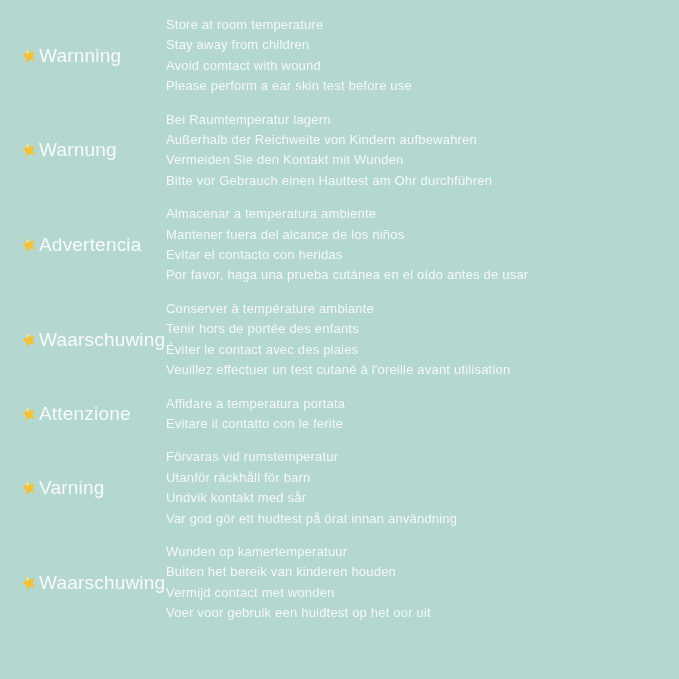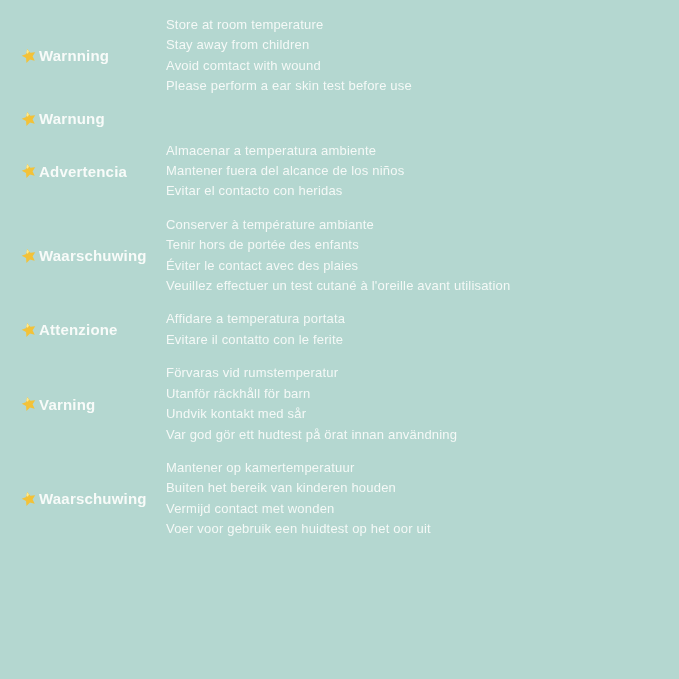--- a/index.html
+++ b/index.html
@@ -40,22 +40,22 @@
     height: 18px;
     display: inline-flex;
     align-items: center;
     justify-content: center;
     margin-right: 1px;
     flex: 0 0 18px;
   }
   .star svg { display: block; }
   .label-text {
     color: rgba(252, 253, 251, 0.95);
-    font-size: 15px;
-    font-weight: 700;
+    font-size: 19px;
+    font-weight: 400;
     letter-spacing: 0.2px;
     white-space: nowrap;
   }
   .lines-col {
     flex: 1;
     min-width: 0;
   }
   .line {
     color: rgba(250, 252, 250, 0.93);
     font-size: 13px;
@@ -98,40 +98,47 @@
           <svg viewBox="0 0 24 24" width="18" height="18">
               <g transform="rotate(-15 12 12)">
                 <path d="M12 2.5l2.8 5.9 6.5.8-4.8 4.5 1.2 6.4-5.7-3.1-5.7 3.1 1.2-6.4-4.8-4.5 6.5-.8z" fill="#f3c238"></path>
                 <path d="M9.6 7l2.4-4.3 1.6 3.4-2.3 2.7z" fill="#ffe98c"></path>
               </g>
             </svg>
         </span>
         <span class="label-text">Warnung</span>
       </div>
     </div>
+    <div class="lines-col">
+      <div class="line">Bei Raumtemperatur lagern</div>
+      <div class="line">Außerhalb der Reichweite von Kindern aufbewahren</div>
+      <div class="line">Vermeiden Sie den Kontakt mit Wunden</div>
+      <div class="line">Bitte vor Gebrauch einen Hauttest am Ohr durchführen</div>
+    </div>
   </div>
 
   <div class="section">
     <div class="label-col">
       <div class="label-wrap">
         <span class="star">
           <svg viewBox="0 0 24 24" width="18" height="18">
               <g transform="rotate(-15 12 12)">
                 <path d="M12 2.5l2.8 5.9 6.5.8-4.8 4.5 1.2 6.4-5.7-3.1-5.7 3.1 1.2-6.4-4.8-4.5 6.5-.8z" fill="#f3c238"></path>
                 <path d="M9.6 7l2.4-4.3 1.6 3.4-2.3 2.7z" fill="#ffe98c"></path>
               </g>
             </svg>
         </span>
         <span class="label-text">Advertencia</span>
       </div>
     </div>
     <div class="lines-col">
       <div class="line">Almacenar a temperatura ambiente</div>
       <div class="line">Mantener fuera del alcance de los niños</div>
       <div class="line">Evitar el contacto con heridas</div>
+      <div class="line">Por favor, haga una prueba cutánea en el oído antes de usar</div>
     </div>
   </div>
 
   <div class="section">
     <div class="label-col">
       <div class="label-wrap">
         <span class="star">
           <svg viewBox="0 0 24 24" width="18" height="18">
               <g transform="rotate(-15 12 12)">
                 <path d="M12 2.5l2.8 5.9 6.5.8-4.8 4.5 1.2 6.4-5.7-3.1-5.7 3.1 1.2-6.4-4.8-4.5 6.5-.8z" fill="#f3c238"></path>
@@ -200,20 +207,20 @@
               <g transform="rotate(-15 12 12)">
                 <path d="M12 2.5l2.8 5.9 6.5.8-4.8 4.5 1.2 6.4-5.7-3.1-5.7 3.1 1.2-6.4-4.8-4.5 6.5-.8z" fill="#f3c238"></path>
                 <path d="M9.6 7l2.4-4.3 1.6 3.4-2.3 2.7z" fill="#ffe98c"></path>
               </g>
             </svg>
         </span>
         <span class="label-text">Waarschuwing</span>
       </div>
     </div>
     <div class="lines-col">
-      <div class="line">Mantener op kamertemperatuur</div>
+      <div class="line">Wunden op kamertemperatuur</div>
       <div class="line">Buiten het bereik van kinderen houden</div>
       <div class="line">Vermijd contact met wonden</div>
       <div class="line">Voer voor gebruik een huidtest op het oor uit</div>
     </div>
   </div>
 
 </div>
 
 </body></html>

